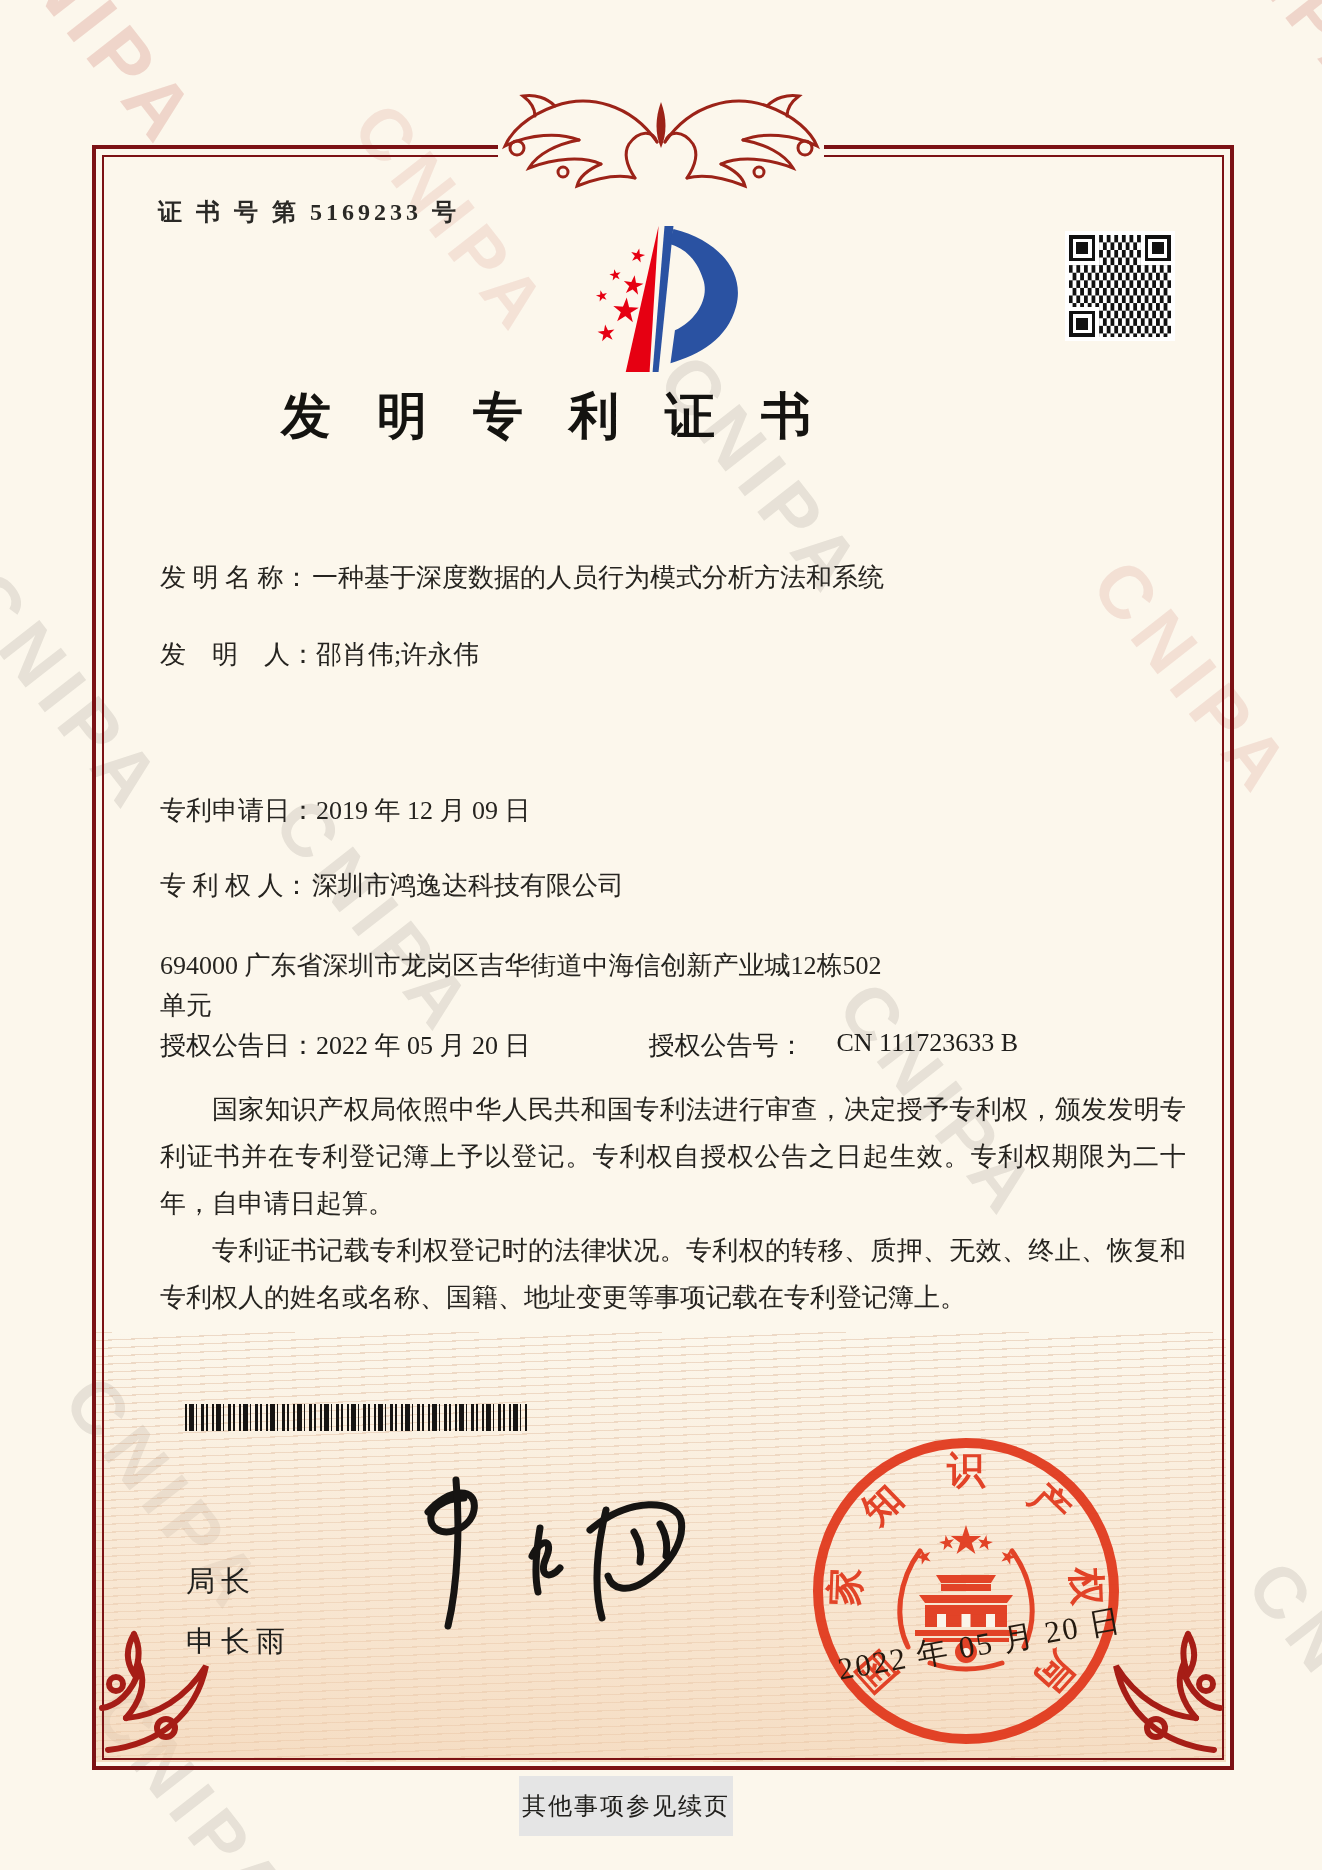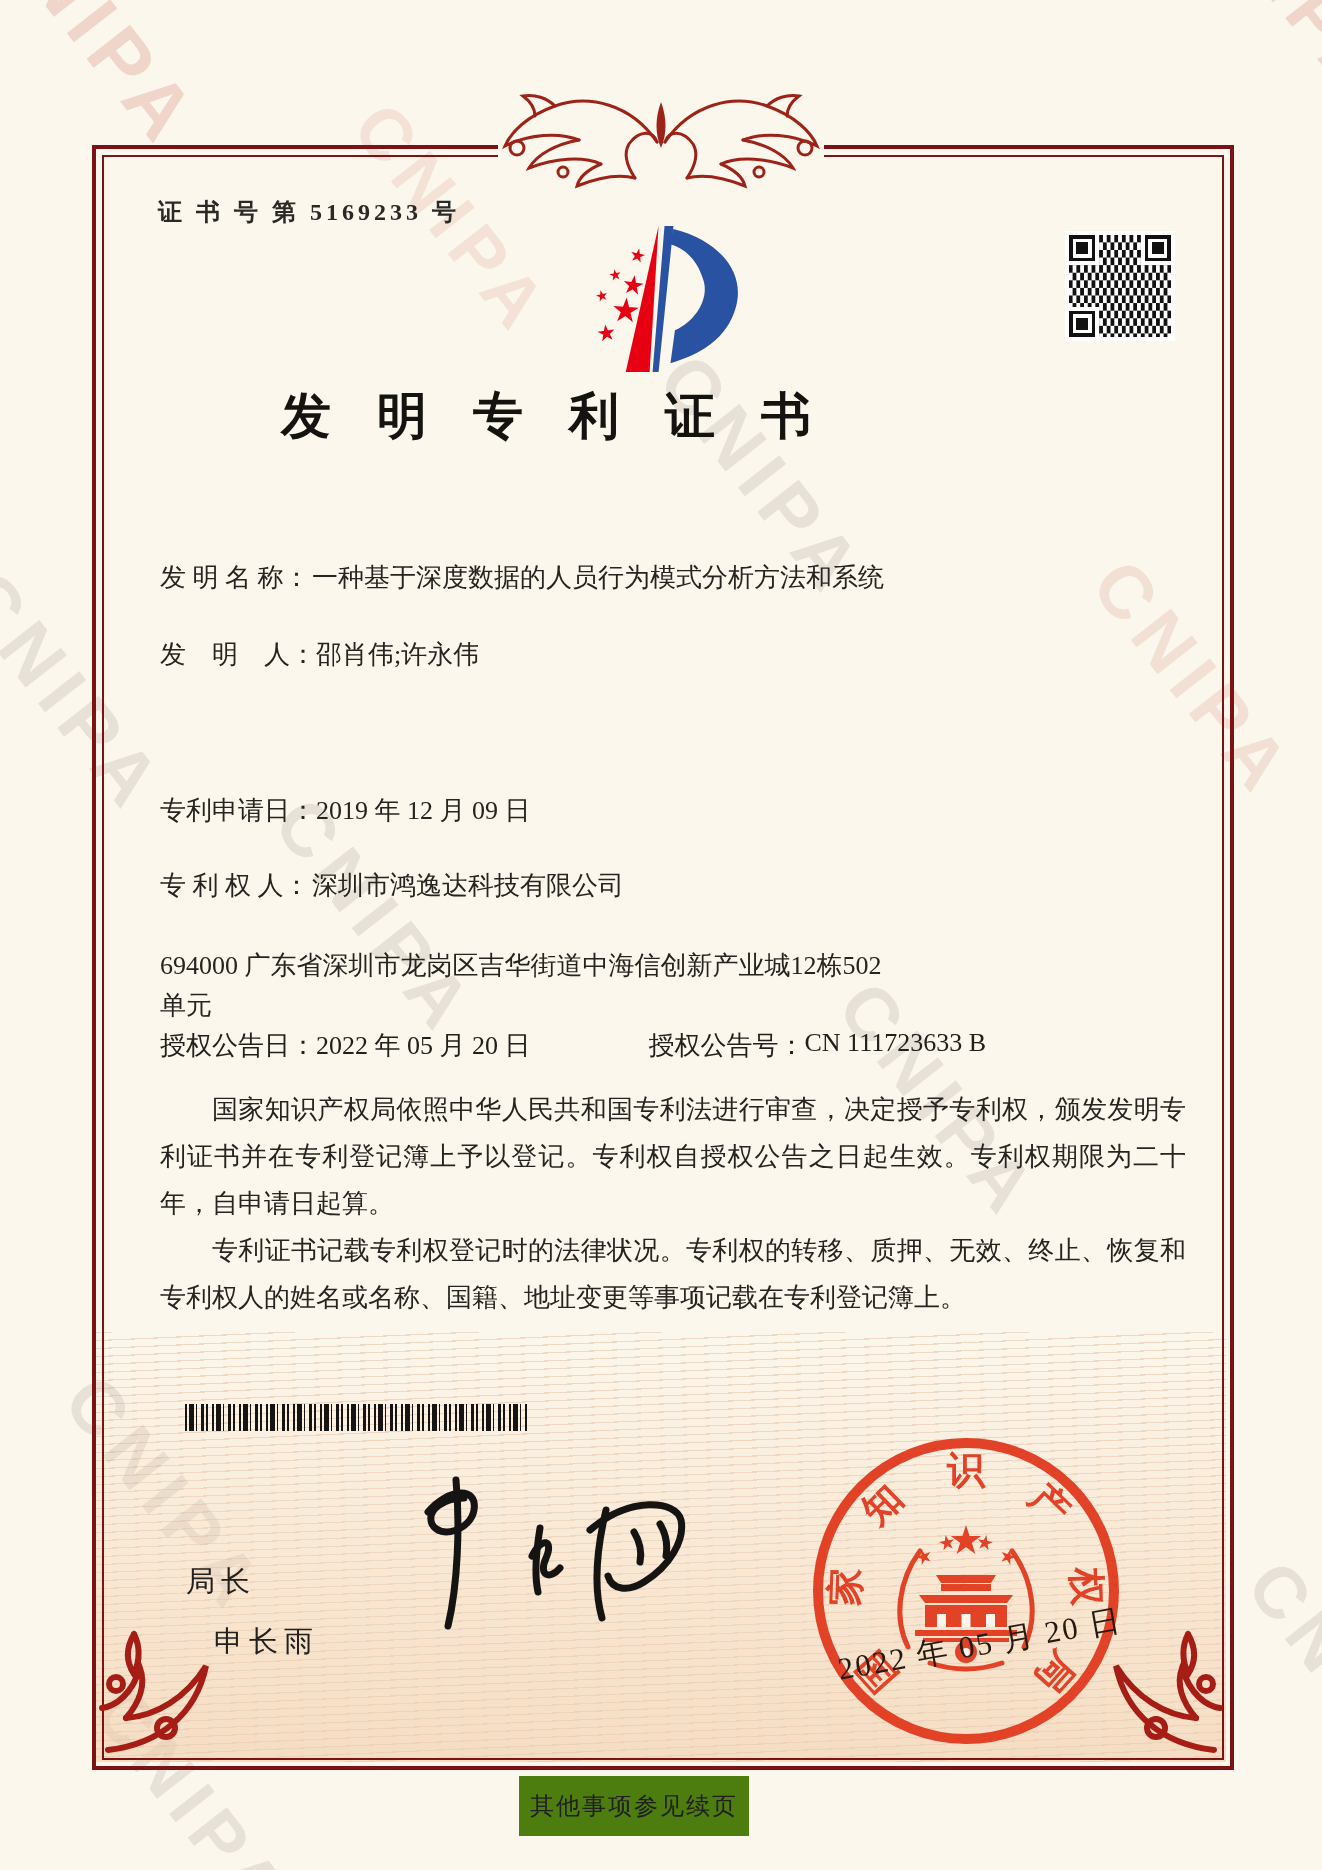--- a/index.html
+++ b/index.html
@@ -39,46 +39,46 @@
   .title{
     position:absolute; left:0; top:383px; width:1092px; text-align:center;
     font-size:50px; font-weight:700; letter-spacing:46px; text-indent:46px; color:#141310;
   }
   
   .row{position:absolute; left:160px; display:flex; font-size:26px; color:#262420;}
   .flabel{display:inline-block; min-width:152px; white-space:nowrap;}
   .fvalue{display:inline-block;}
   .fvalue.wrap{width:742px; line-height:40px;}
   .row2group{position:absolute; left:160px; top:1028px; width:1040px; display:flex; font-size:26px;}
-  .pairB{margin-left:118px; display:flex;}
+  .pairB{margin-left:118px; display:flex;gap:32px;}
   
   .paras{position:absolute; left:160px; top:1086px; width:1026px;}
   .paras p{margin:0; font-size:26px; line-height:47px; text-align:justify; text-indent:2em; color:#262420;}
   
   .barcode{
     position:absolute; left:185px; top:1404px; width:342px; height:27px;
     background:repeating-linear-gradient(90deg,
       #171513 0 2px, transparent 2px 4px,
       #171513 4px 9px, transparent 9px 11px,
       #171513 11px 12px, transparent 12px 16px,
       #171513 16px 19px, transparent 19px 21px,
       #171513 21px 23px, transparent 23px 27px);
   }
   .signer-title{position:absolute; left:186px; top:1562px; font-size:29px; letter-spacing:6px; color:#21201d;}
-  .signer-name{position:absolute; left:186px; top:1622px; font-size:29px; letter-spacing:6px; color:#21201d;margin-left:28px;}
+  .signer-name{position:absolute; left:186px; top:1622px; font-size:29px; letter-spacing:6px; color:#21201d;}
   .signature{position:absolute; left:382px; top:1468px; width:310px; height:175px;}
   .seal{position:absolute; left:805px; top:1430px; width:322px; height:322px; opacity:.94;}
   .seal-date{
     position:absolute; left:812px; top:1624px; width:336px; text-align:center;
     font-size:31px; color:#241a10; letter-spacing:2px; transform:rotate(-10deg);
   }
   .page-num{position:absolute; left:0; top:1708px; width:1322px; text-align:center; font-size:23px; letter-spacing:3px; color:#33312d;}
   .cont-note{
-    position:absolute; left:519px; top:1776px; width:214px; padding:14px 8px;
-    background:#4d7c0f; text-align:center; font-size:24px; letter-spacing:2px; color:#21201d;
+    position:absolute; left:519px; top:1776px; width:214px; padding:14px 0;
+    background:#e5e5e5; text-align:center; font-size:24px; letter-spacing:2px; color:#21201d;
   }
 </style>
 </head>
 <body>
 
 <div id="page">
 
   <span class="wm wm-pink" style="left:-55px; top:-25px; font-size:80px;">CNIPA</span>
   <span class="wm wm-pink" style="left:1150px; top:-62px; font-size:76px;">CNIPA</span>
   <span class="wm wm-pink" style="left:318px; top:178px; font-size:72px; color:rgba(228,186,174,.35);">CNIPA</span>

